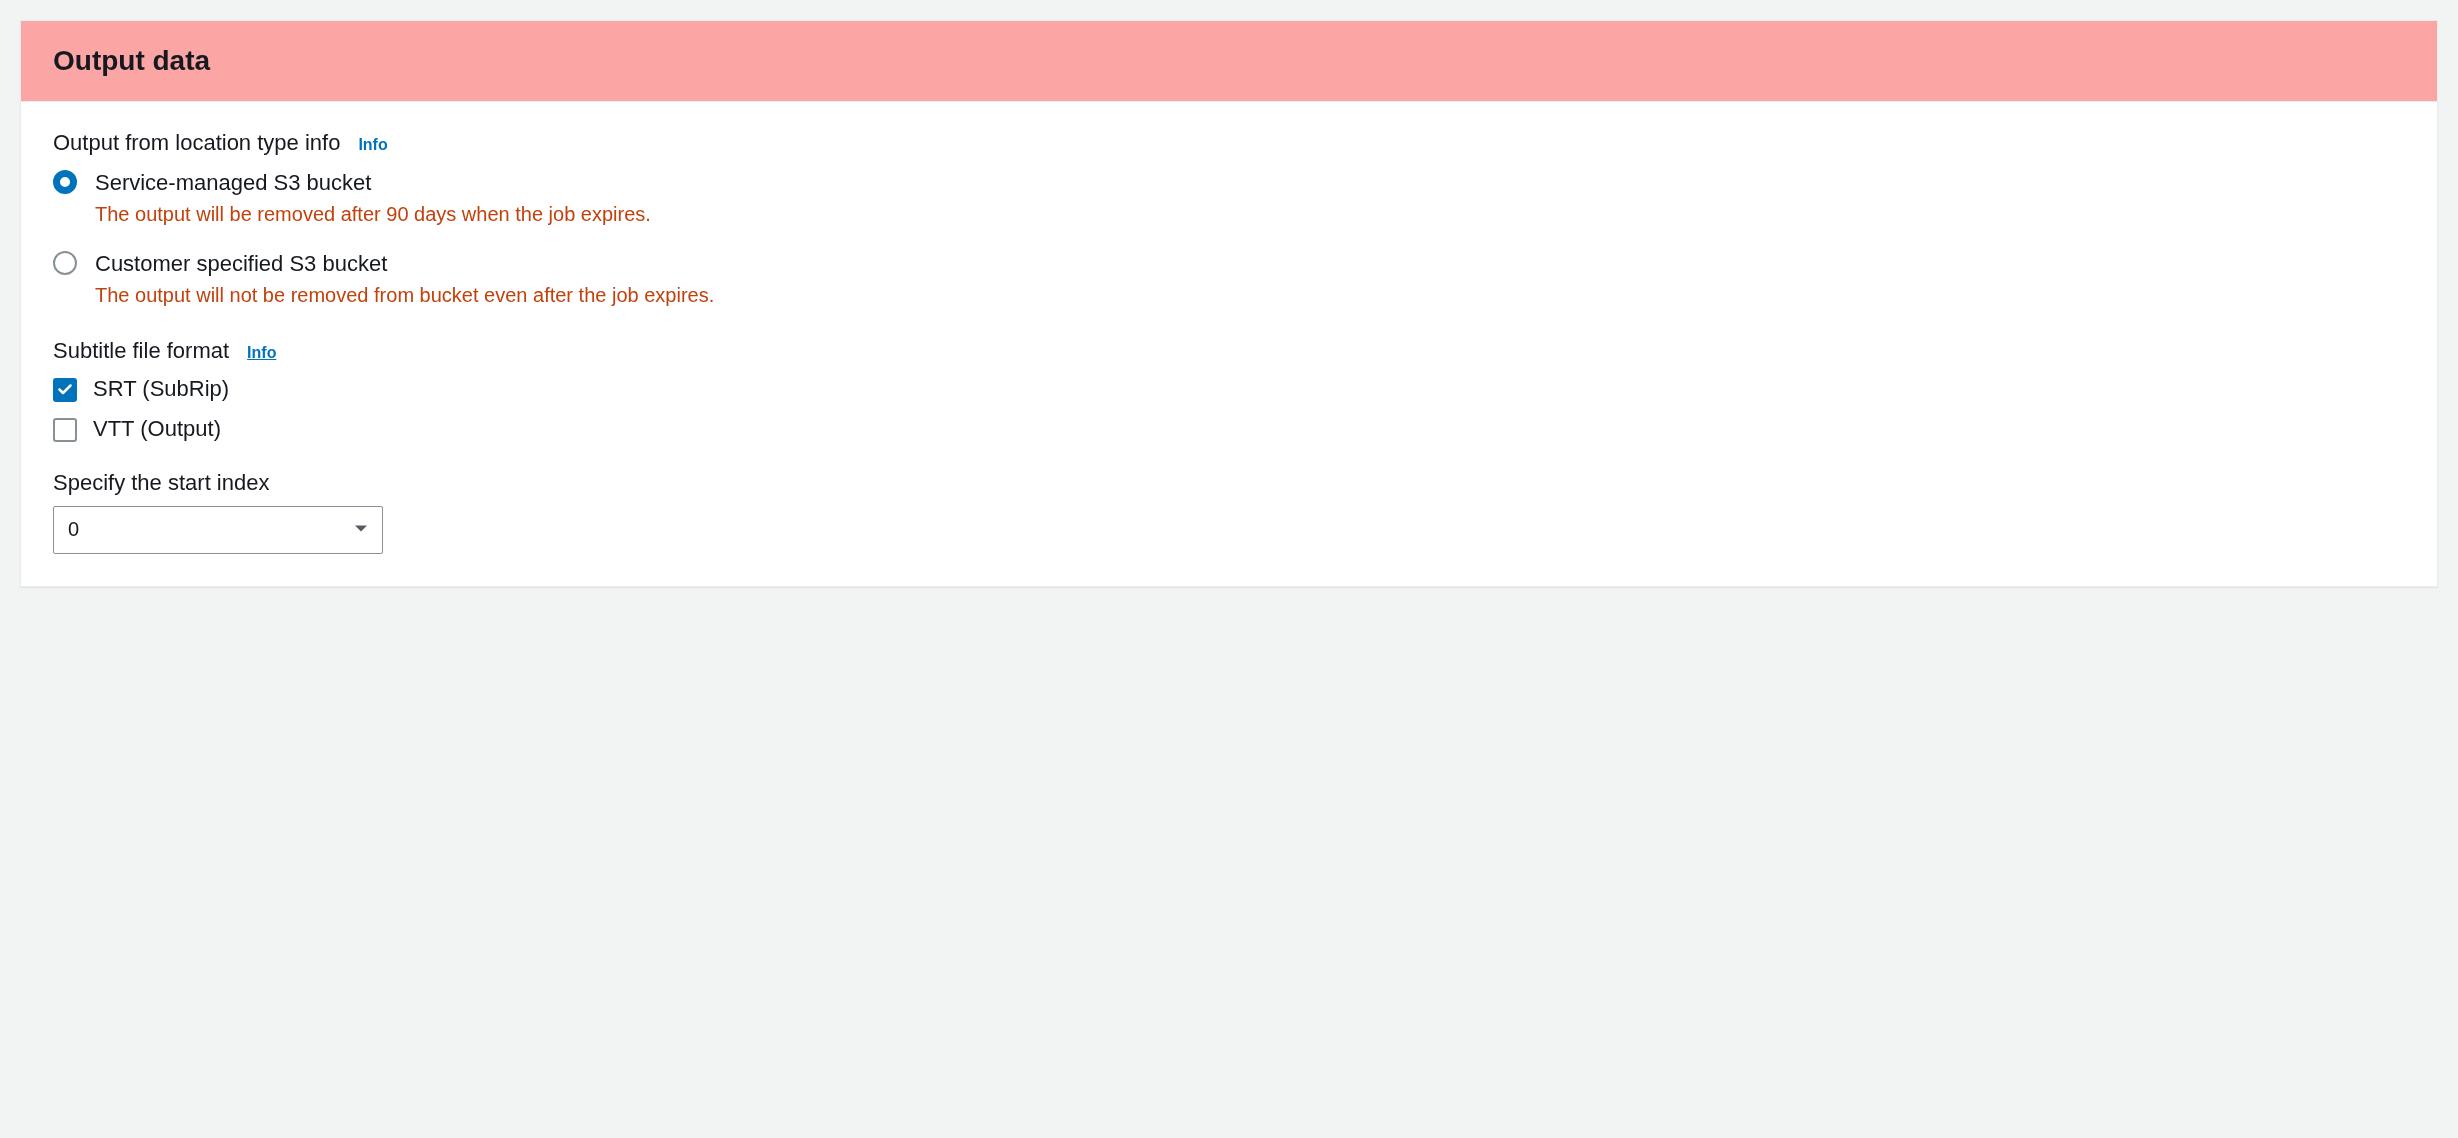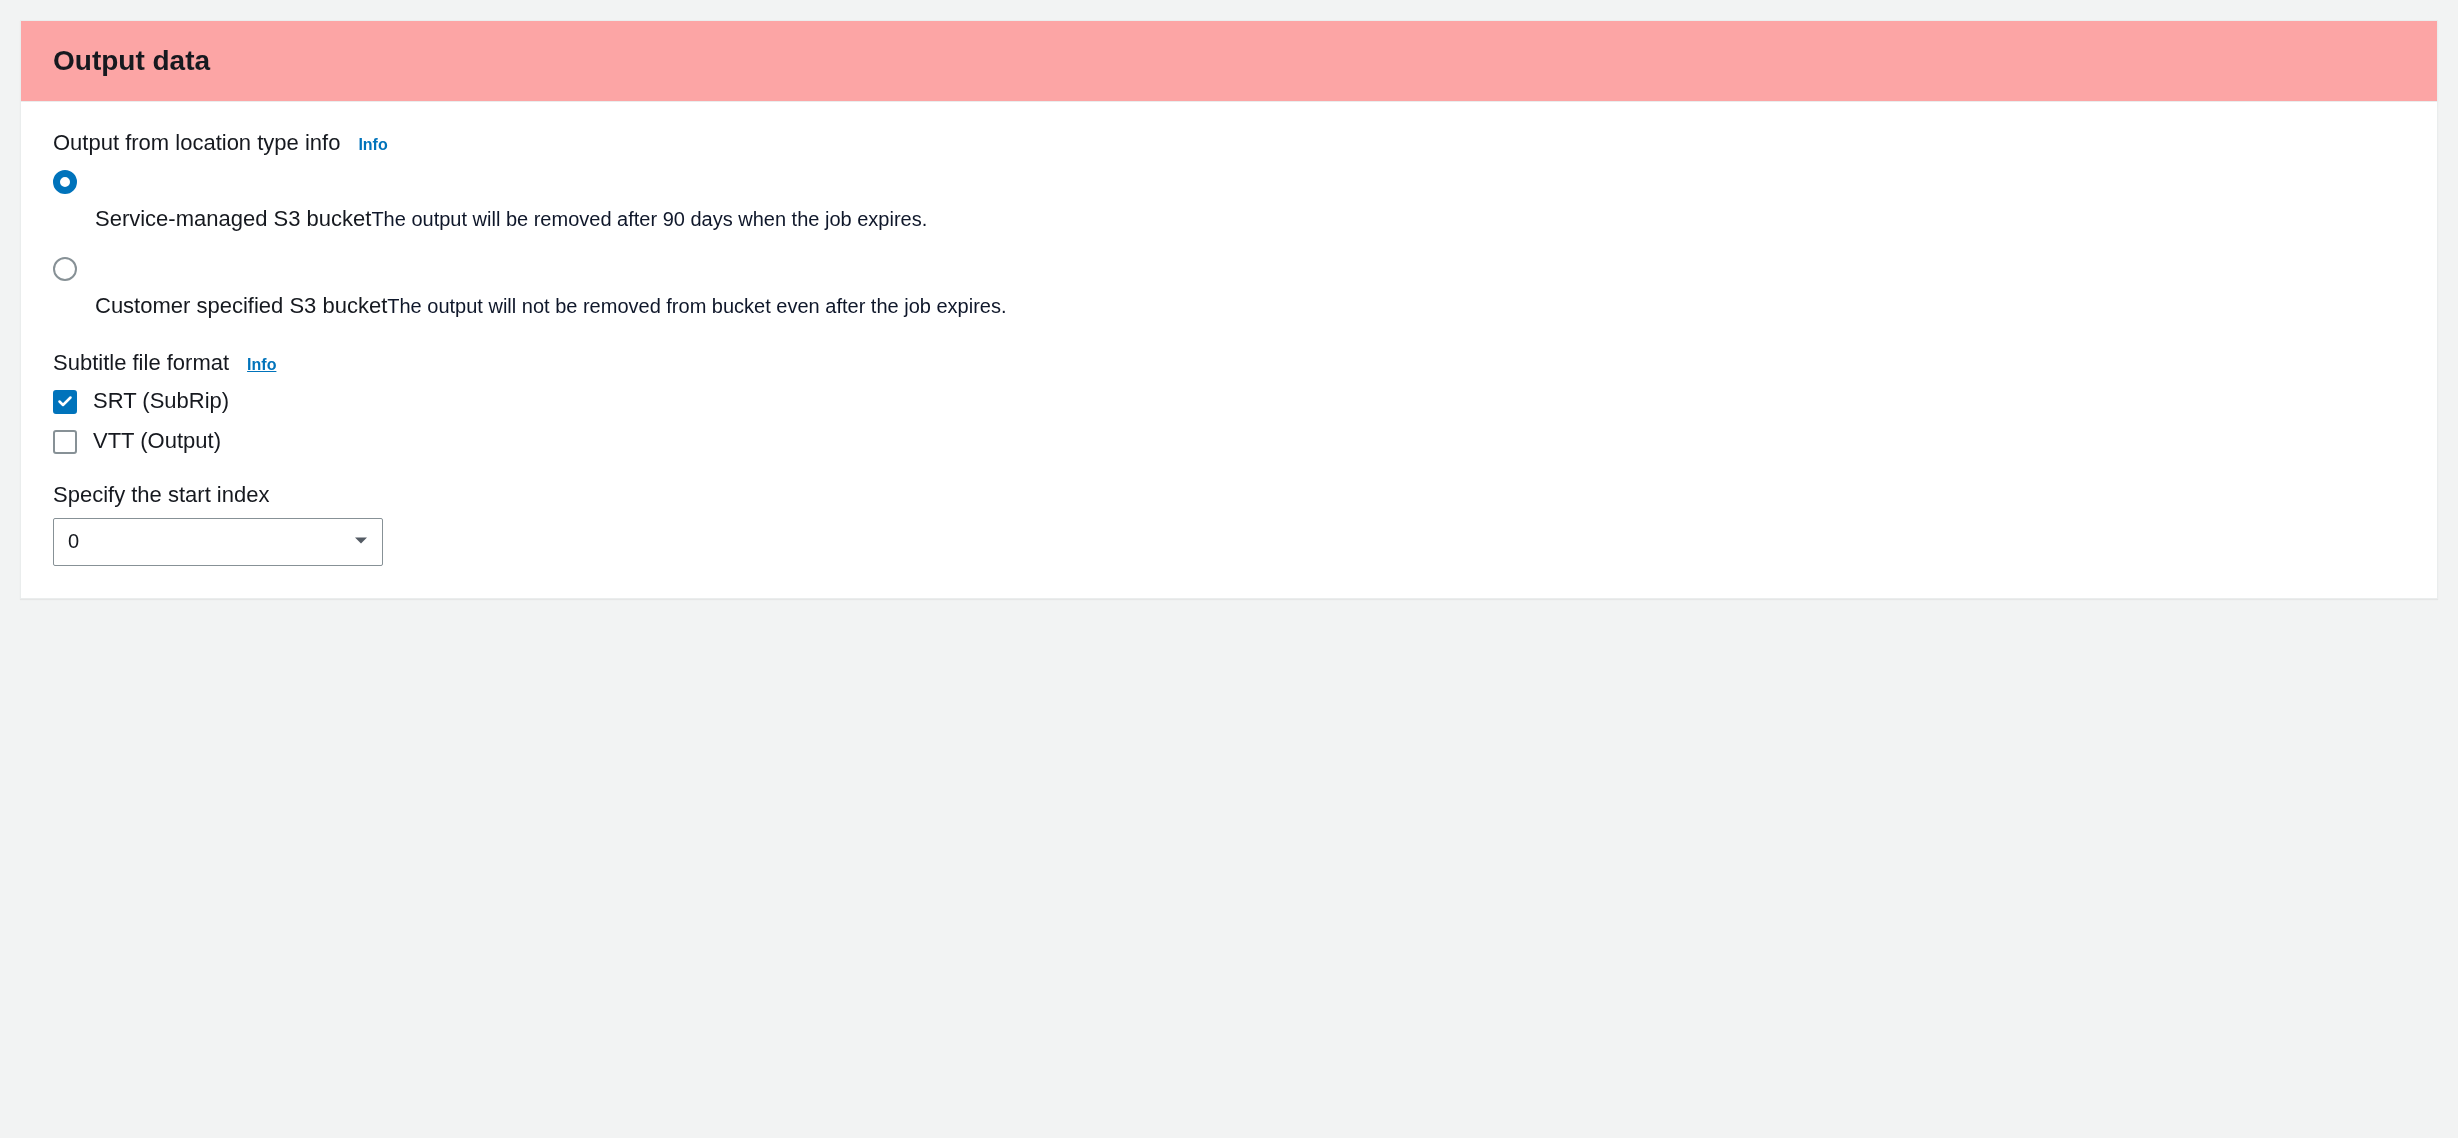--- a/index.html
+++ b/index.html
@@ -86,31 +86,30 @@
     .radio-outer.selected::after {
       content: "";
       width: 8px;
       height: 8px;
       background: #ffffff;
       border-radius: 50%;
       display: block;
     }
     .radio-text {
       display: flex;
-      flex-direction: row;
-      margin-top: 36px;
+      flex-direction: column;
     }
     .radio-title {
       font-size: 22px;
       color: #16191f;
       line-height: 1.4;
     }
     .radio-desc {
       font-size: 20px;
-      color: #0f172a;
+      color: #c2410c;
       line-height: 1.5;
     }
     .checkbox-row {
       display: flex;
       align-items: flex-end;
       gap: 16px;
       margin-bottom: 14px;
     }
     .checkbox-row:last-child {
       margin-bottom: 0;

